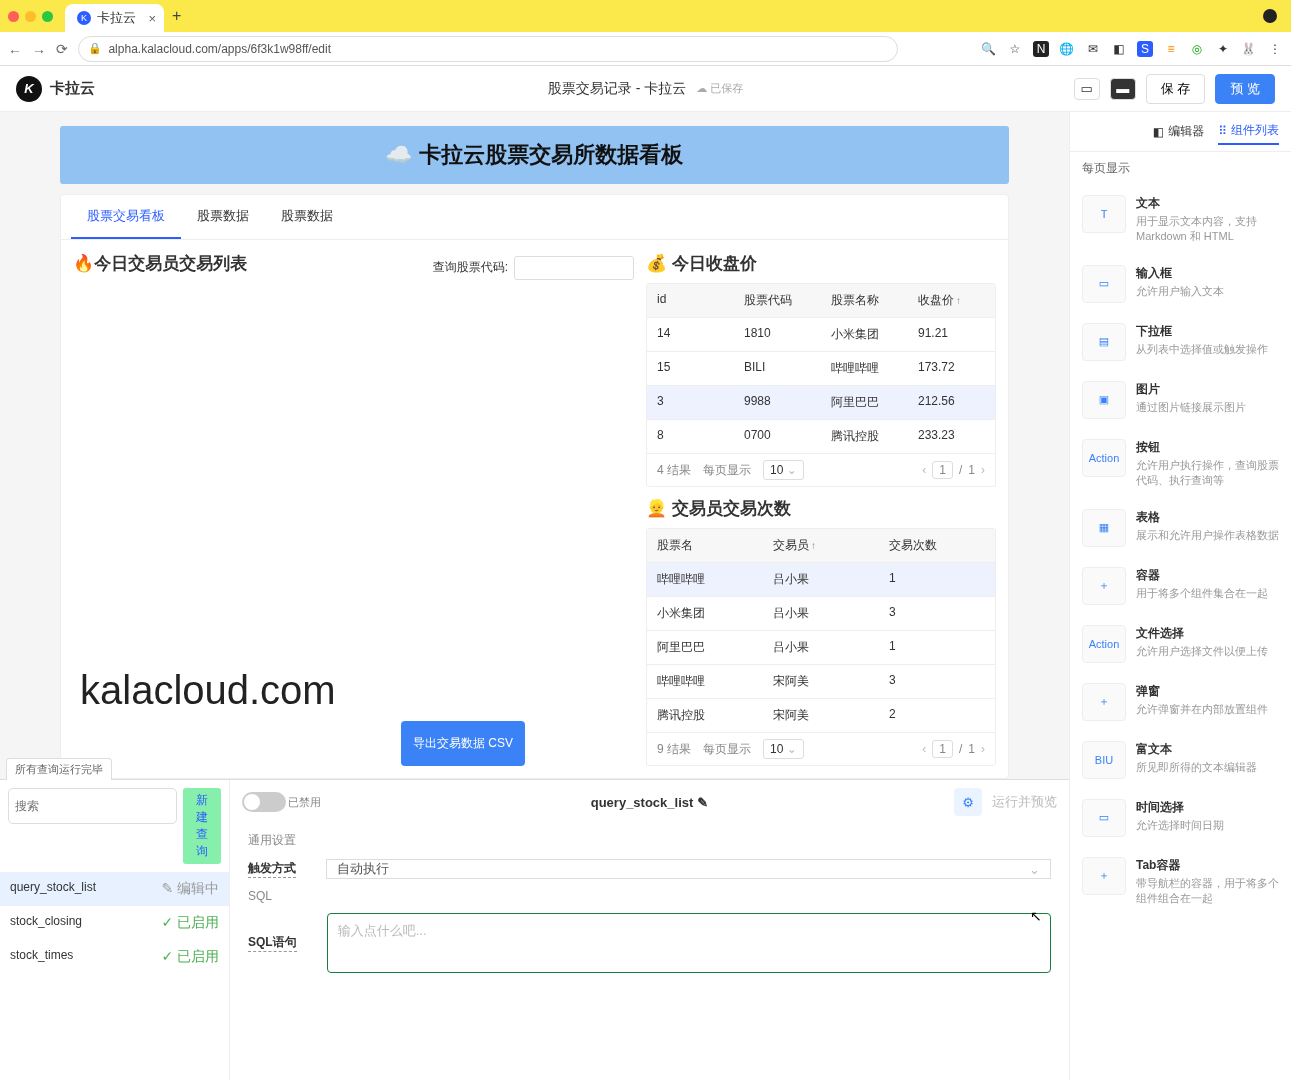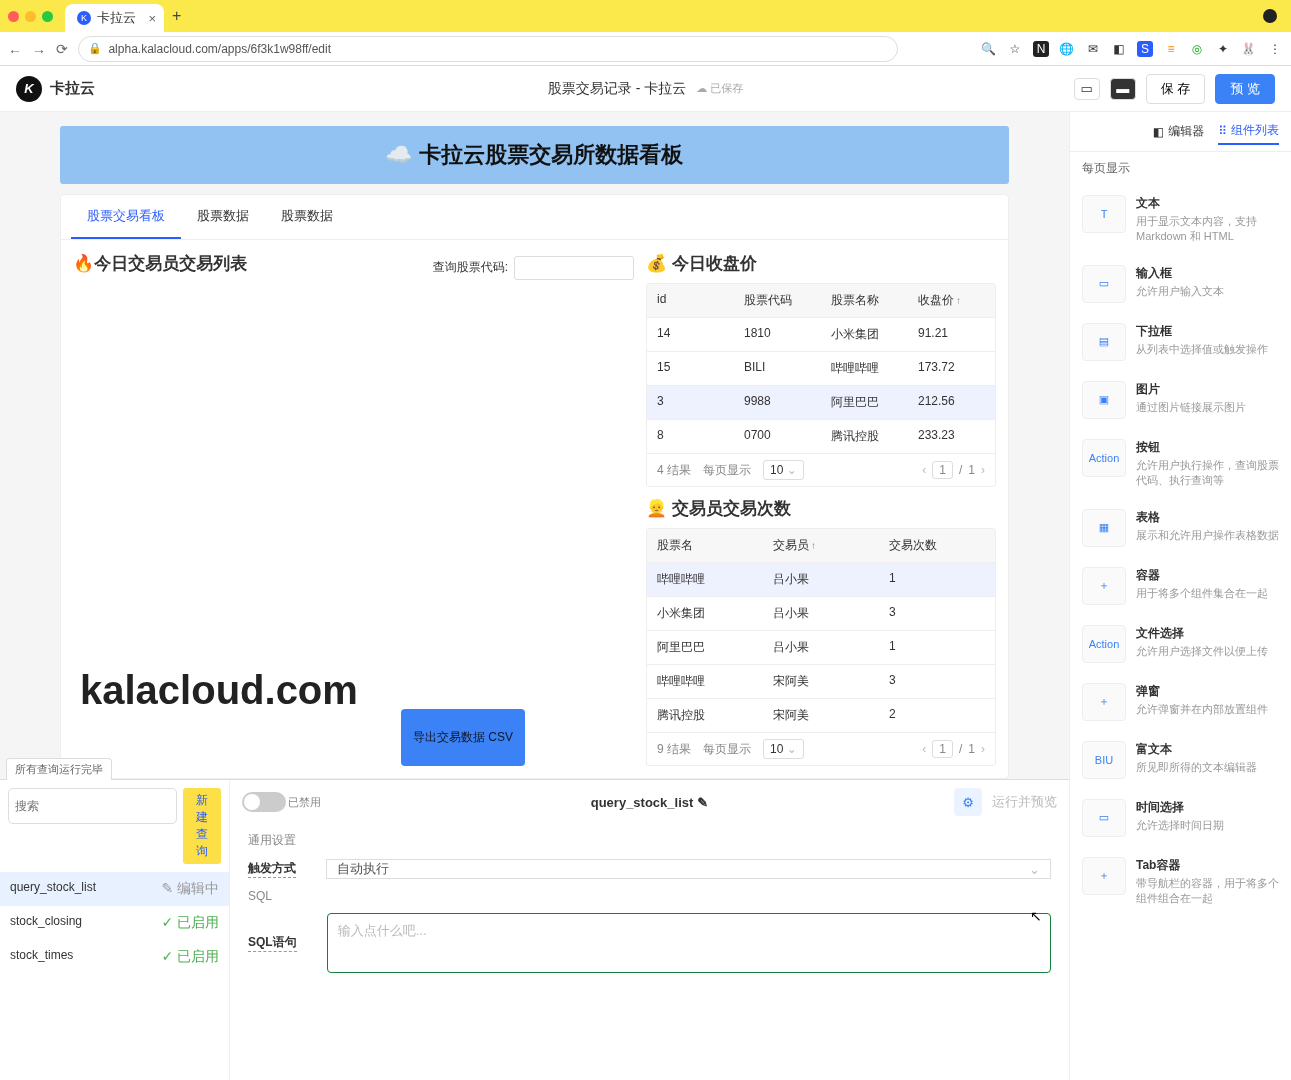--- a/index.html
+++ b/index.html
@@ -62,30 +62,30 @@
 .tbl-head { background: #f7f7f7; font-size:12px; }
 .tbl-row { border-top: 1px solid #eee; }
 .tbl-row.hl { background: #eef2ff; }
 .cell { flex: 1; padding: 8px 10px; font-size: 12px; }
 .tbl-foot { border-top:1px solid #eee; display:flex; align-items:center; padding:6px 10px; font-size:12px; color:#888; gap:12px; }
 .page-sel { border:1px solid #ddd; padding:2px 6px; border-radius:3px; color:#333; }
 .pager { margin-left:auto; display:flex; align-items:center; gap:6px; }
 .page-box { border:1px solid #ddd; padding:1px 6px; border-radius:3px; }
 .glyph { color:#bbb; }
 
-.export-btn { position: absolute; background: #3b82f6; color:#0f172a; border:none; padding:20px 12px; border-radius:4px; font-size:12px; }
+.export-btn { position: absolute; background: #3b82f6; color:#ffffff; border:none; padding:14px 12px; border-radius:4px; font-size:12px; }
 .watermark { position:absolute; font-size:40px; color:#222; font-weight:500; }
 
 
 .query-panel { flex:0 0 320px; border-top:1px solid #ddd; display:flex; background:#fff; position:relative; }
 .run-status { position:absolute; top:-22px; left:6px; background:#fff; border:1px solid #ddd; border-bottom:none; padding:3px 8px; font-size:11px; color:#666; border-radius:4px 4px 0 0; }
 .q-left { width:230px; border-right:1px solid #eee; display:flex; flex-direction:column; }
 .q-search-row { display:flex; gap:6px; padding:8px; }
 .q-search { flex:1; border:1px solid #ddd; border-radius:5px; height:25px; padding:17px 6px; font-size:12px; }
-.new-q { background:#fde047; color:#2c5eff; border:none; padding:4px 8px; border-radius:3px; font-size:12px; }
+.new-q { background:#86efac; color:#2c5eff; border:none; padding:4px 8px; border-radius:3px; font-size:12px; }
 .q-list { }
 .q-item { display:flex; justify-content:space-between; padding:8px 10px; font-size:12px; cursor:pointer; }
 .q-item.active { background:#e8f1ff; }
 .q-status { color:#999; font-size:14px; display:flex; align-items:center; gap:2px; }
 .q-status.enabled { color:#4caf50; }
 .q-right { flex:1; display:flex; flex-direction:column; }
 .q-top { display:flex; align-items:center; padding:8px 12px; gap:10px; }
 .toggle { width:44px; height:20px; background:#ccc; border-radius:10px; position:relative; }
 .toggle::after { content:''; width:16px; height:16px; background:#fff; border-radius:50%; position:absolute; top:2px; left:2px; }
 .toggle-label { font-size:11px; color:#888; margin-left:-8px; }
@@ -286,21 +286,21 @@
                   <span>1</span>
                   <span class="glyph">›</span>
                 </div>
               </div>
             </div>
           </div>
           <button class="export-btn" style="left:340px; bottom:12px;">导出交易数据 CSV</button>
         </div>
       </div>
     </div>
-    <div class="watermark" style="left:80px; top:668px;font-weight:bold;">kalacloud.com</div>
+    <div class="watermark" style="left:80px; top:668px;">kalacloud.com</div>
 
     <div class="query-panel">
       <div class="run-status">所有查询运行完毕</div>
       <div class="q-left">
         <div class="q-search-row">
           <input class="q-search" placeholder="搜索" style="">
           <button class="new-q">新建查询</button>
         </div>
         <div class="q-list" id="q-list">
             <div class="q-item active">

